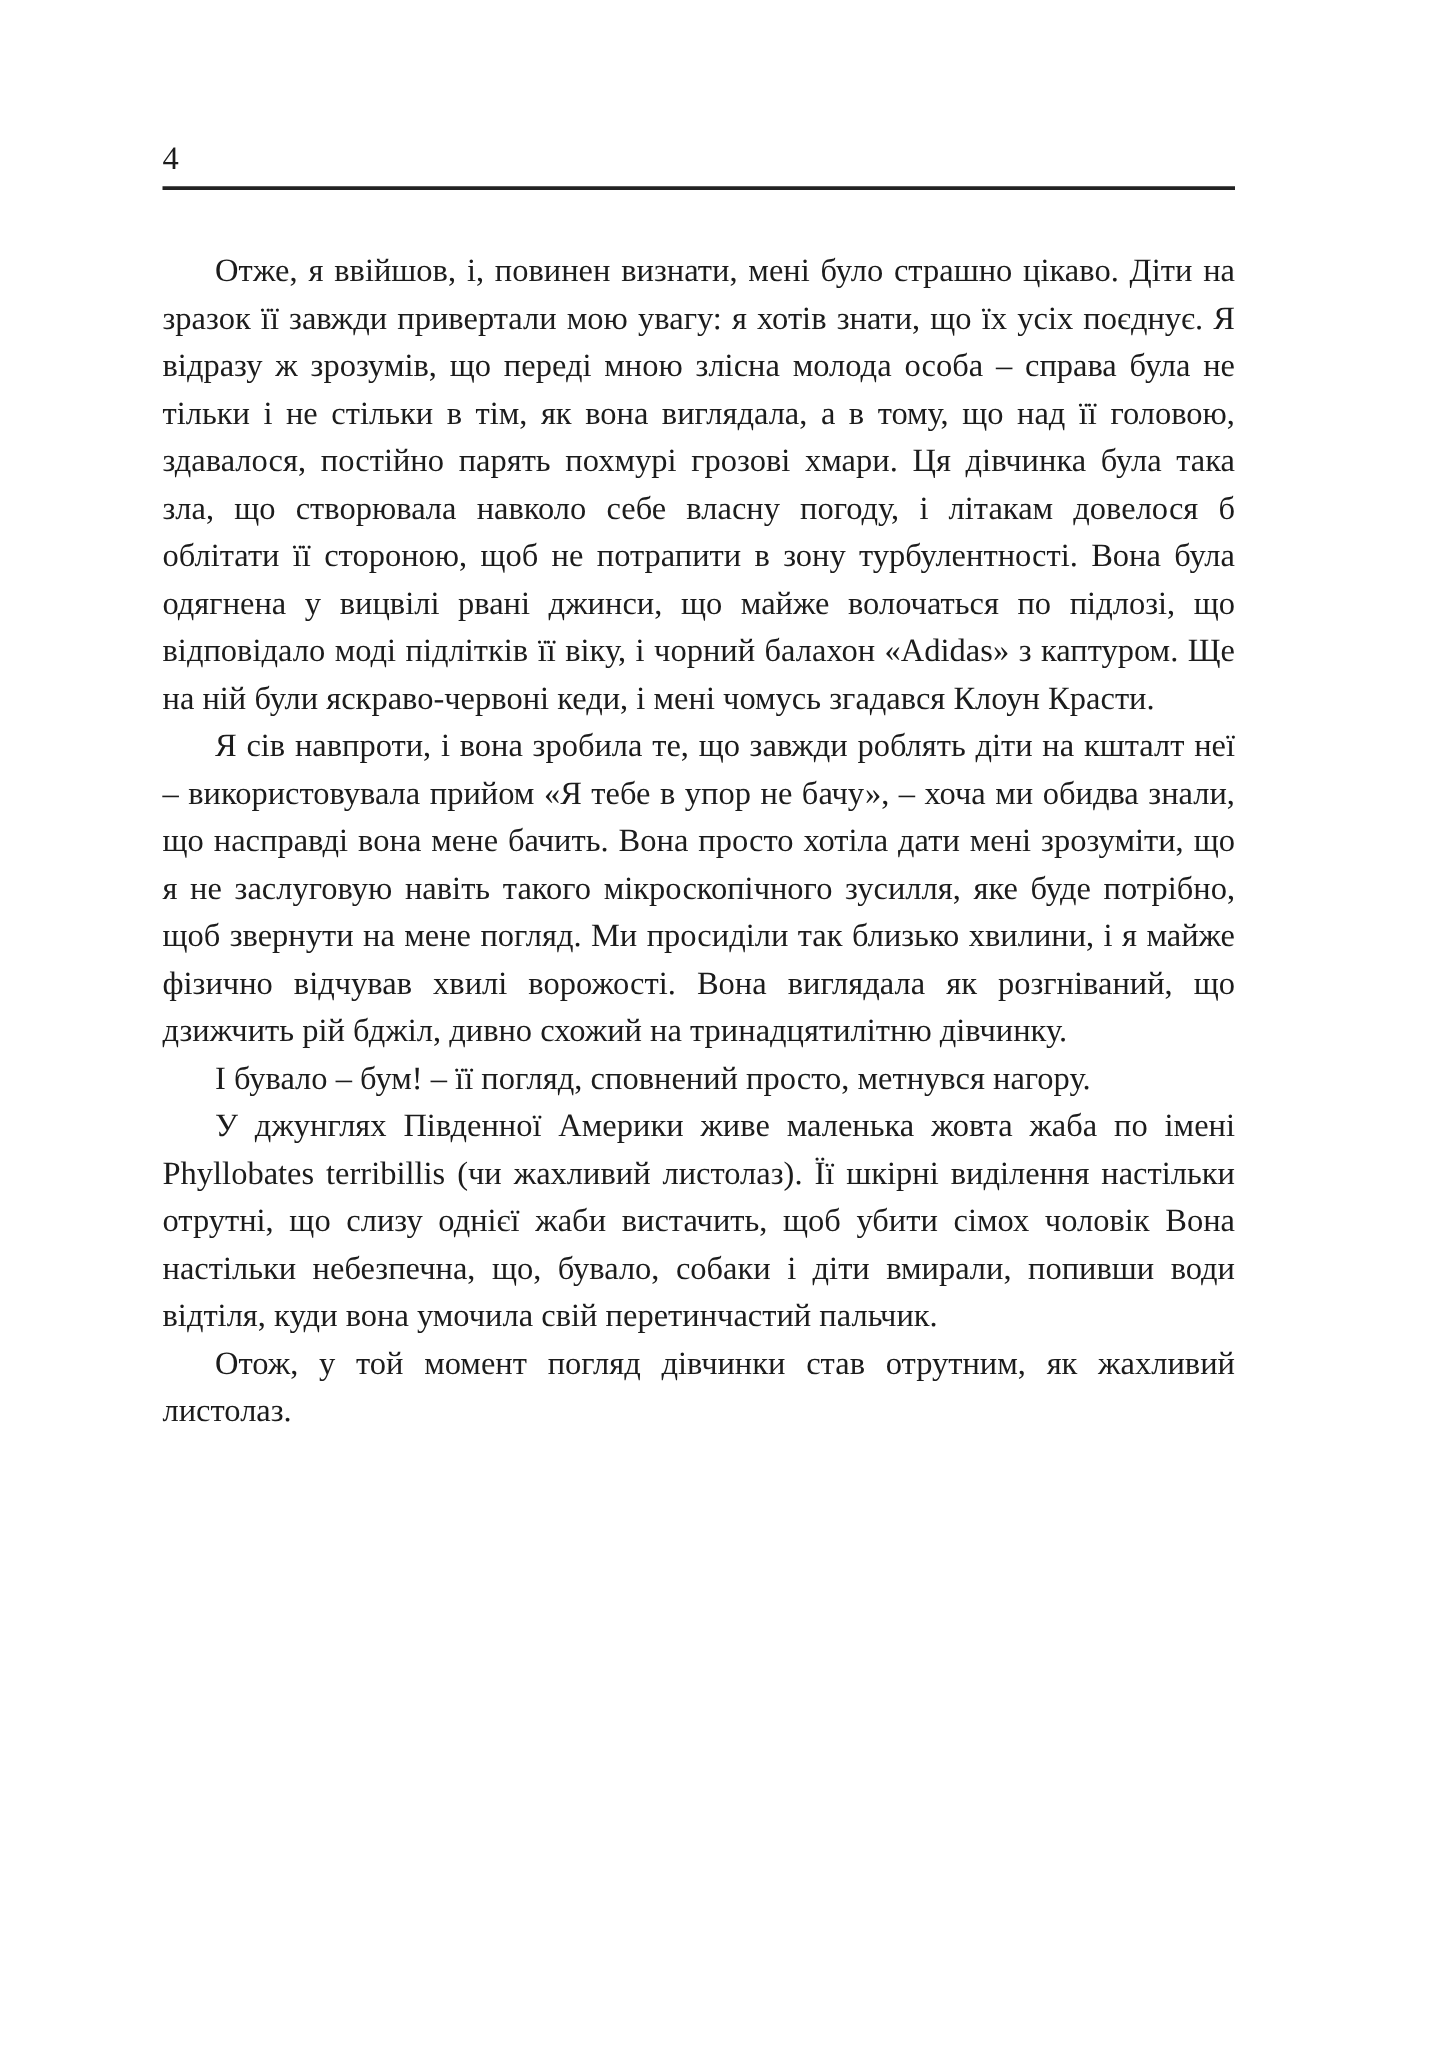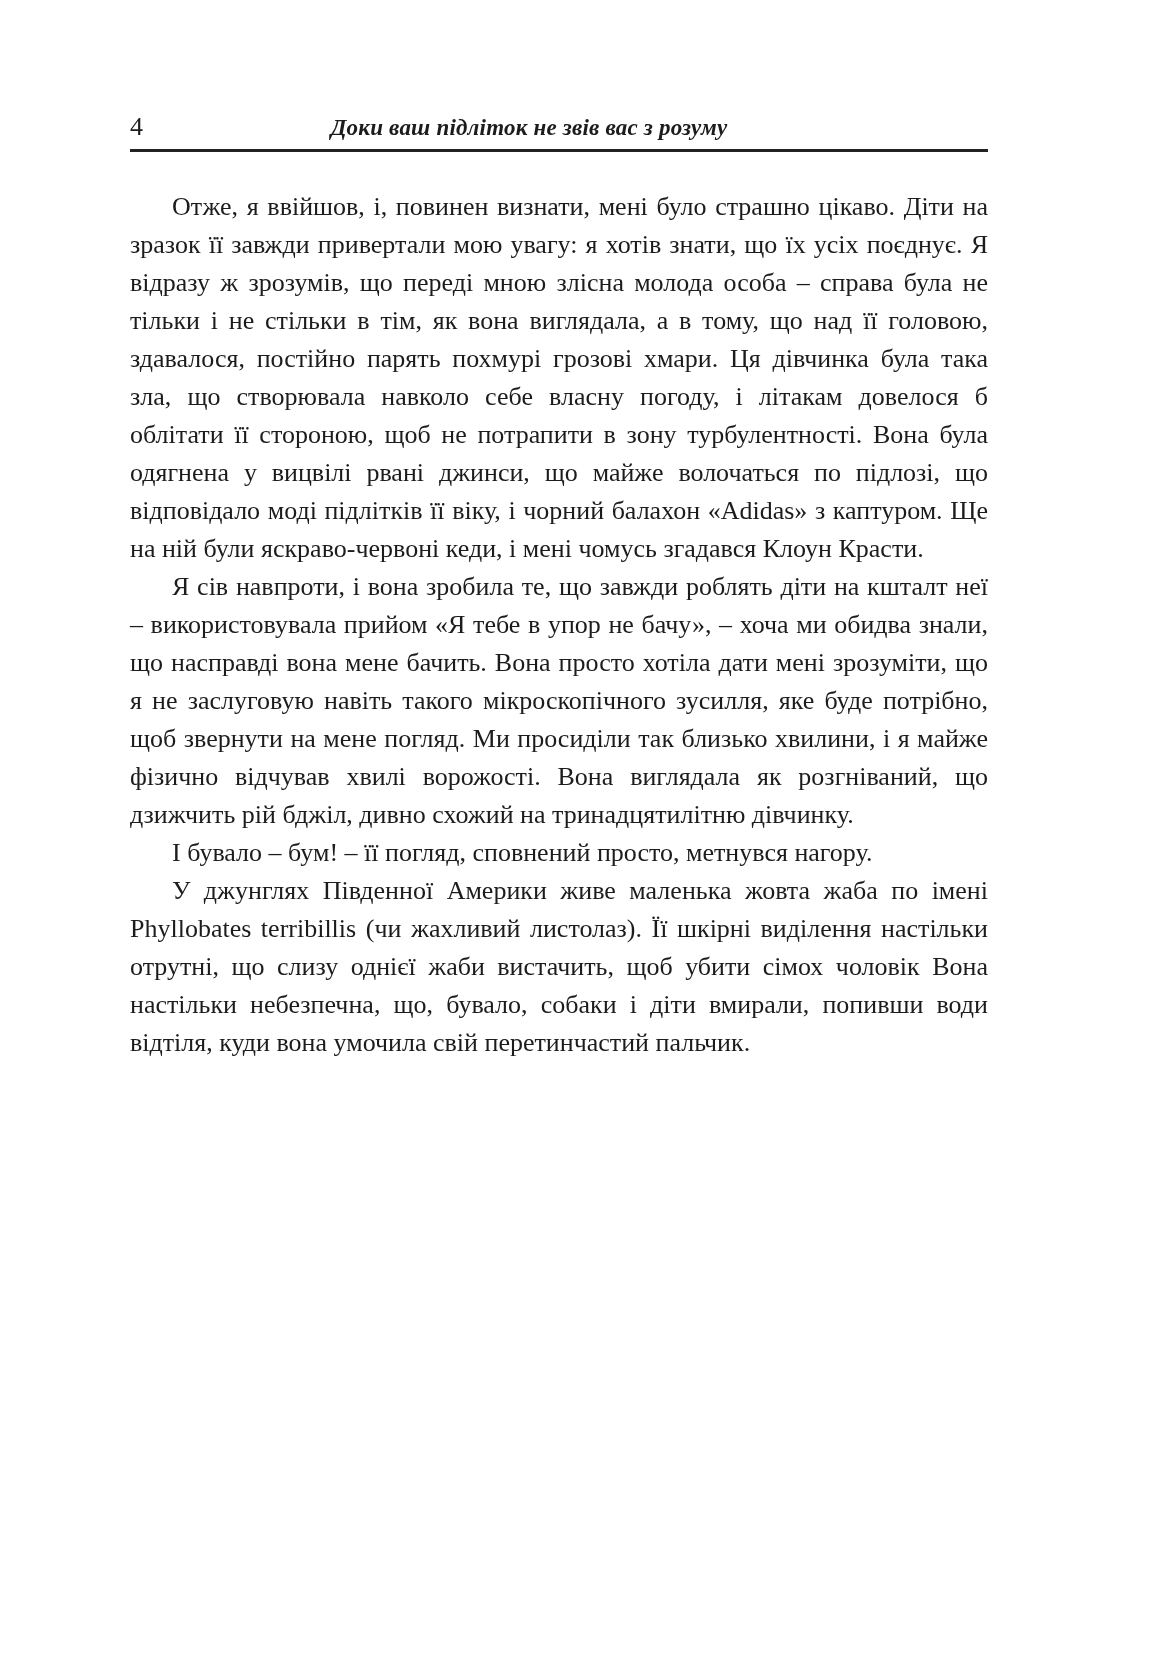--- a/index.html
+++ b/index.html
@@ -51,52 +51,52 @@
     color: #1c1c1c;
     letter-spacing: 0.2px;
   }
   .header-rule {
     margin-top: 9px;
     border: 0;
     border-top: 3px solid #222222;
     height: 0;
   }
   .body-text {
-    margin-top: 36px;
+    margin-top: 46px;
     font-size: 26px;
     line-height: 38px;
     text-align: justify;
   }
   .para {
     margin: 0;
     text-indent: 42px;
   }
   .run { font-style: normal; }
   .run.italic { }
 </style>
 </head>
 <body>
 
 <div class="page">
   <div class="content">
 
     <header class="page-header">
       <span class="page-number">4</span>
-      <span class="running-title">Доки ваш підліток не звів вас з розуму</span>
     </header>
 
     <div class="header-rule"></div>
 
     <main class="body-text">
 
       <p class="para"><span class="run">Отже, я ввійшов, і, повинен визнати, мені було страшно цікаво. Діти на зразок її завжди привертали мою увагу: я хотів знати, що їх усіх поєднує. Я відразу ж зрозумів, що переді мною злісна молода особа – справа була не тільки і не стільки в тім, як вона виглядала, а в тому, що над її головою, здавалося, постійно парять похмурі грозові хмари. Ця дівчинка була така зла, що створювала навколо себе власну погоду, і літакам довелося б облітати її стороною, щоб не потрапити в зону турбулентності. Вона була одягнена у вицвілі рвані джинси, що майже волочаться по підлозі, що відповідало моді підлітків її віку, і чорний балахон «Adidas» з каптуром. Ще на ній були яскраво-червоні кеди, і мені чомусь згадався Клоун Красти.</span></p>
 
       <p class="para"><span class="run">Я сів навпроти, і вона зробила те, що завжди роблять діти на кшталт неї – використовувала прийом «Я тебе в упор не бачу», – хоча ми обидва знали, що насправді вона мене бачить. Вона просто хотіла дати мені зрозуміти, що я не заслуговую навіть такого мікроскопічного зусилля, яке буде потрібно, щоб звернути на мене погляд. Ми просиділи так близько хвилини, і я майже фізично відчував хвилі ворожості. Вона виглядала як розгніваний, що дзижчить рій бджіл, дивно схожий на тринадцятилітню дівчинку.</span></p>
 
 
       <p class="para"><span class="run">І бувало – </span><span class="run italic">бум!</span><span class="run"> – її погляд, сповнений просто, метнувся нагору.</span></p>
 
       <p class="para"><span class="run">У джунглях Південної Америки живе маленька жовта жаба по імені </span><span class="run italic">Phyllobates terribillis</span><span class="run"> (чи жахливий листолаз). Її шкірні виділення настільки отрутні, що слизу однієї жаби вистачить, щоб убити сімох чоловік Вона настільки небезпечна, що, бувало, собаки і діти вмирали, попивши води відтіля, куди вона умочила свій перетинчастий пальчик.</span></p>
 
+      <p class="para"><span class="run">Отож, у той момент погляд дівчинки став отрутним, як жахливий листолаз.</span></p>
 
     </main>
   </div>
 </div>
 
 </body></html>

